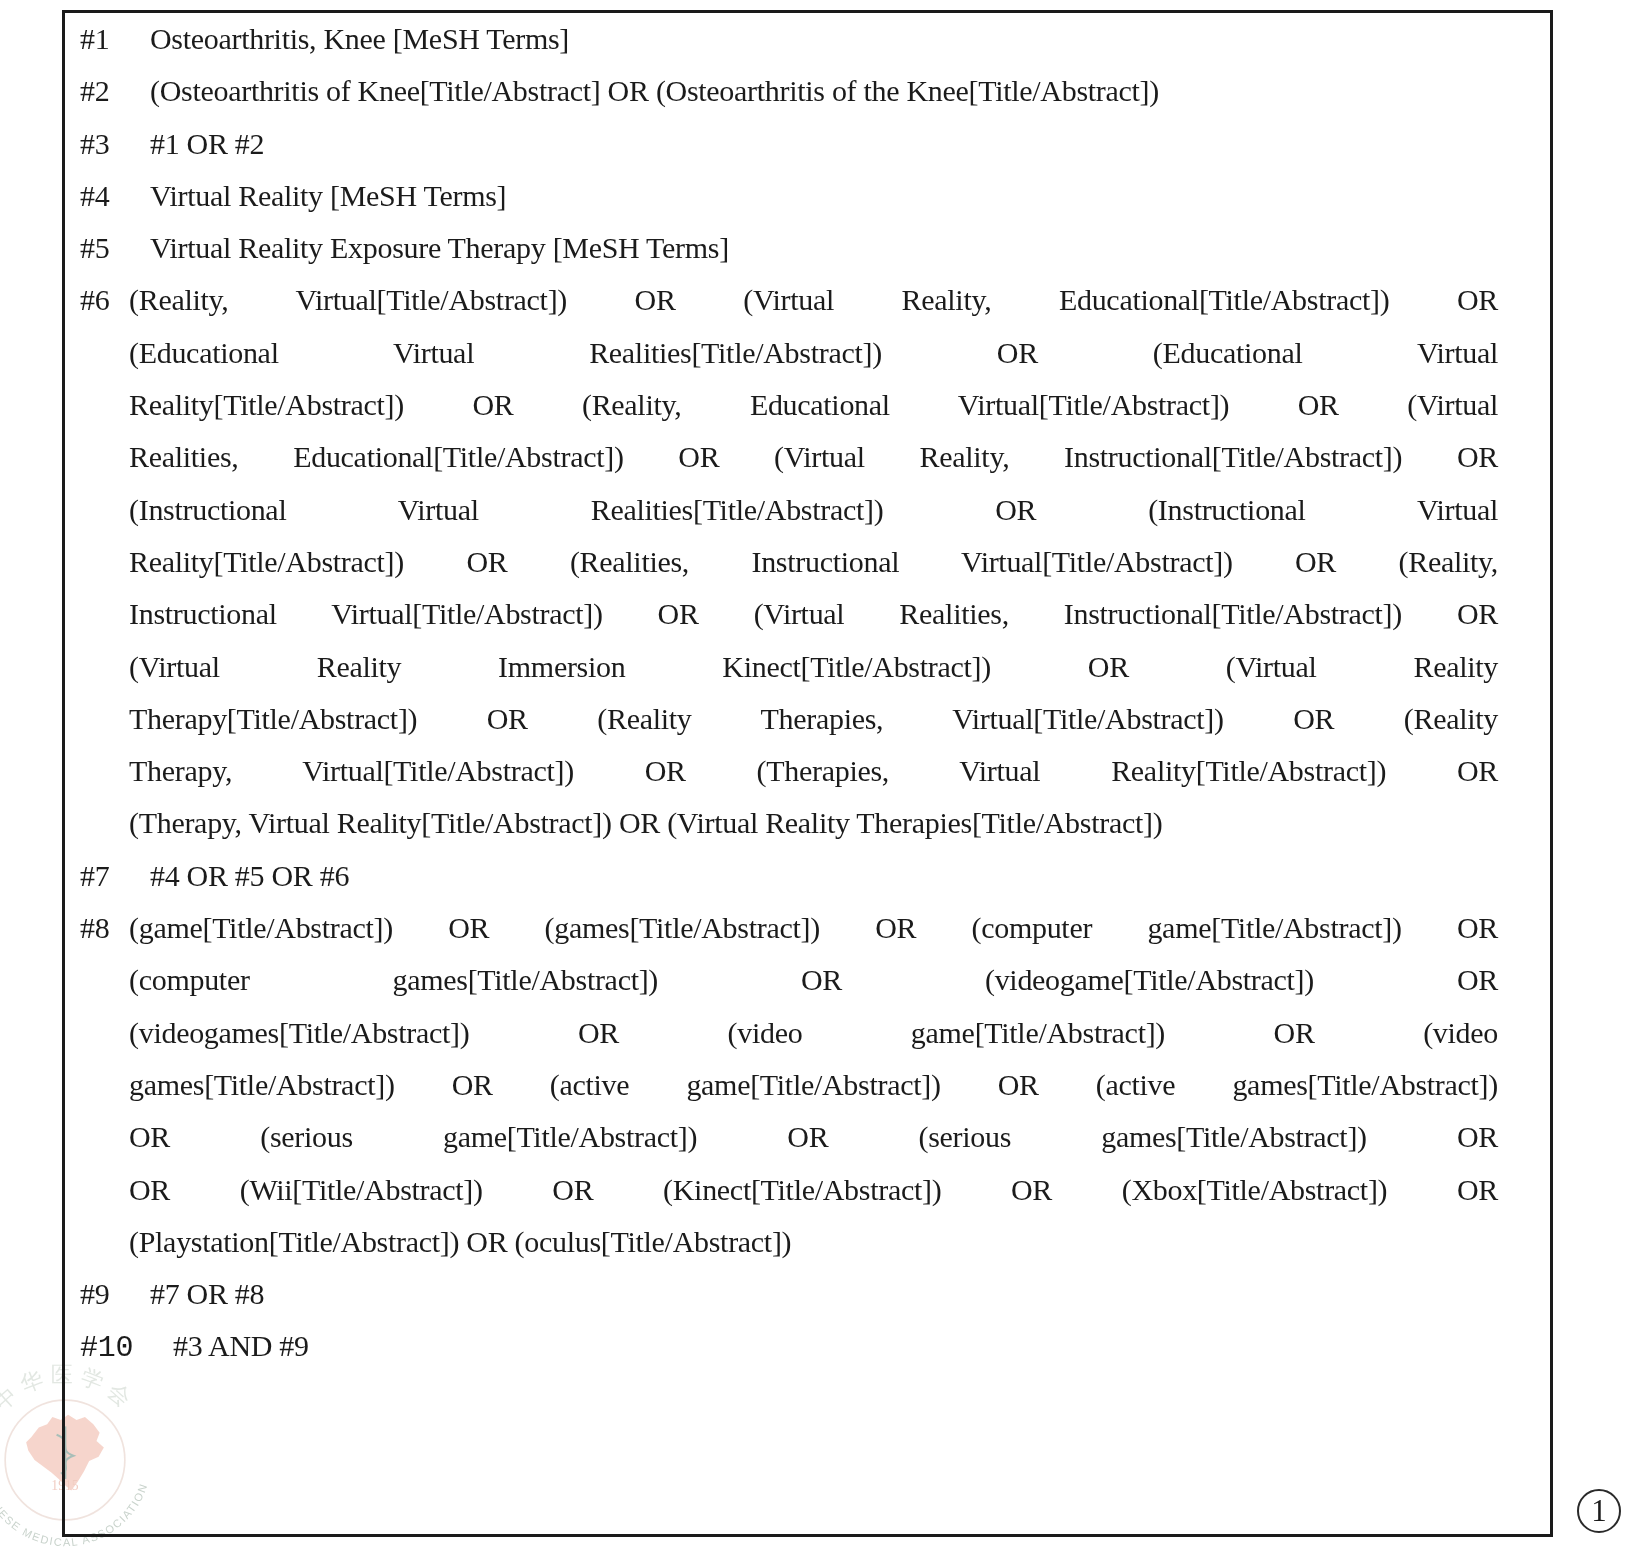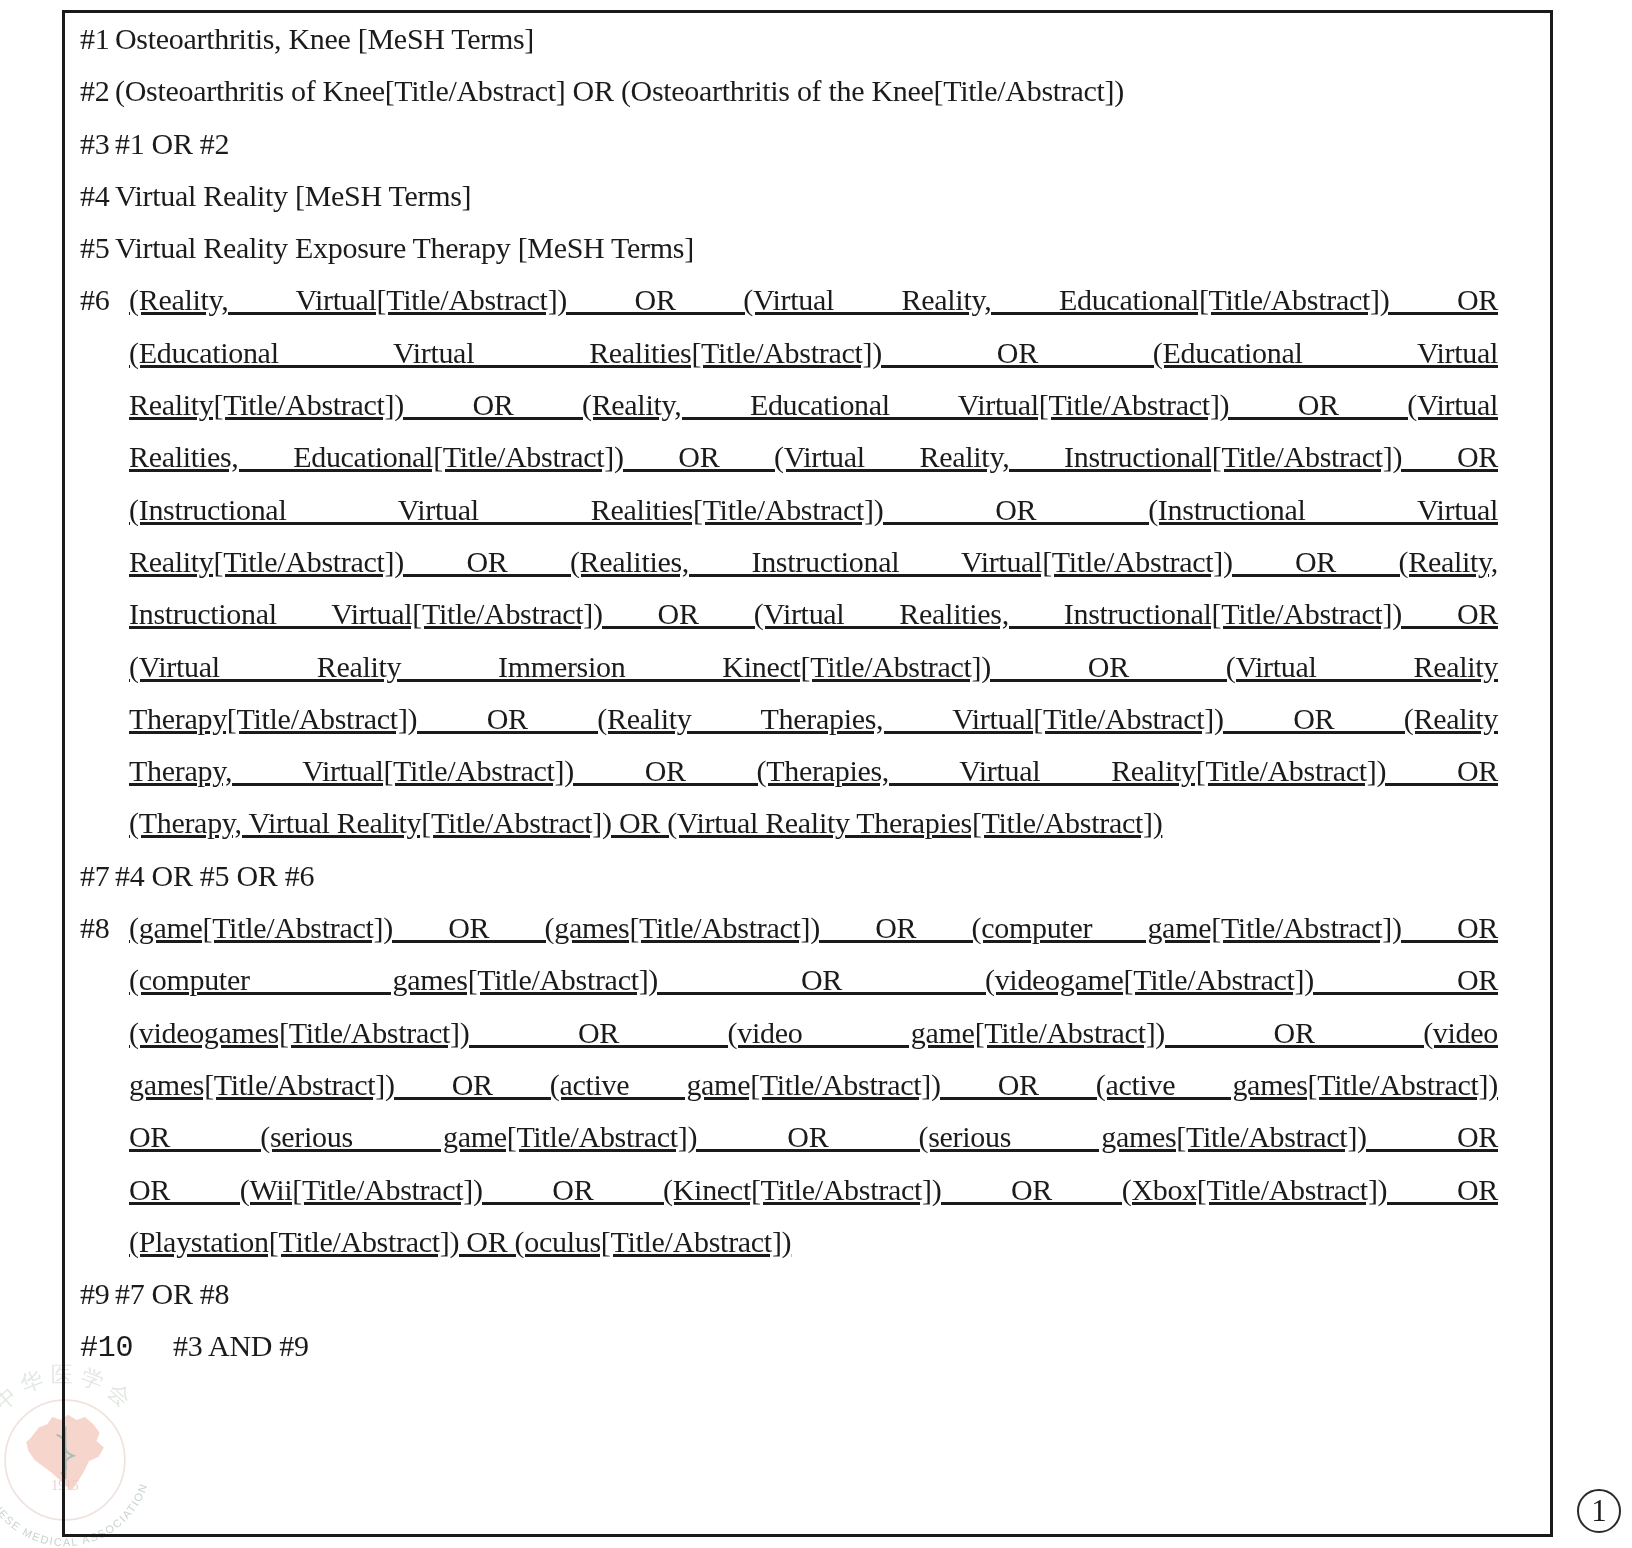--- a/index.html
+++ b/index.html
@@ -45,22 +45,22 @@
     letter-spacing: -0.3px;
   }
 
   .entry { position: relative; }
   .entry .num {
     position: absolute;
     left: 15px;
     top: 0;
     white-space: nowrap;
   }
-  .entry.standard .line { margin-left: 50px; margin-right: 75px; }
-  .entry.wide .line     { margin-left: 64px; margin-right: 52px; text-decoration: underline; }
+  .entry.standard .line { margin-left: 85px; margin-right: 75px; }
+  .entry.wide .line     { margin-left: 64px; margin-right: 52px; }
 
   .line { text-align: justify; text-align-last: justify; }
   .line.last { text-align-last: left; }
 
   .entry.inline { padding-left: 15px; }
   .entry.inline .num { position: static; margin-right: 8px; font-family: Liberation Mono, monospace; }
   .entry.inline .body, .entry.inline .line { display: inline; margin: 16px; text-align: center; }
 
   
   .fig-badge {

